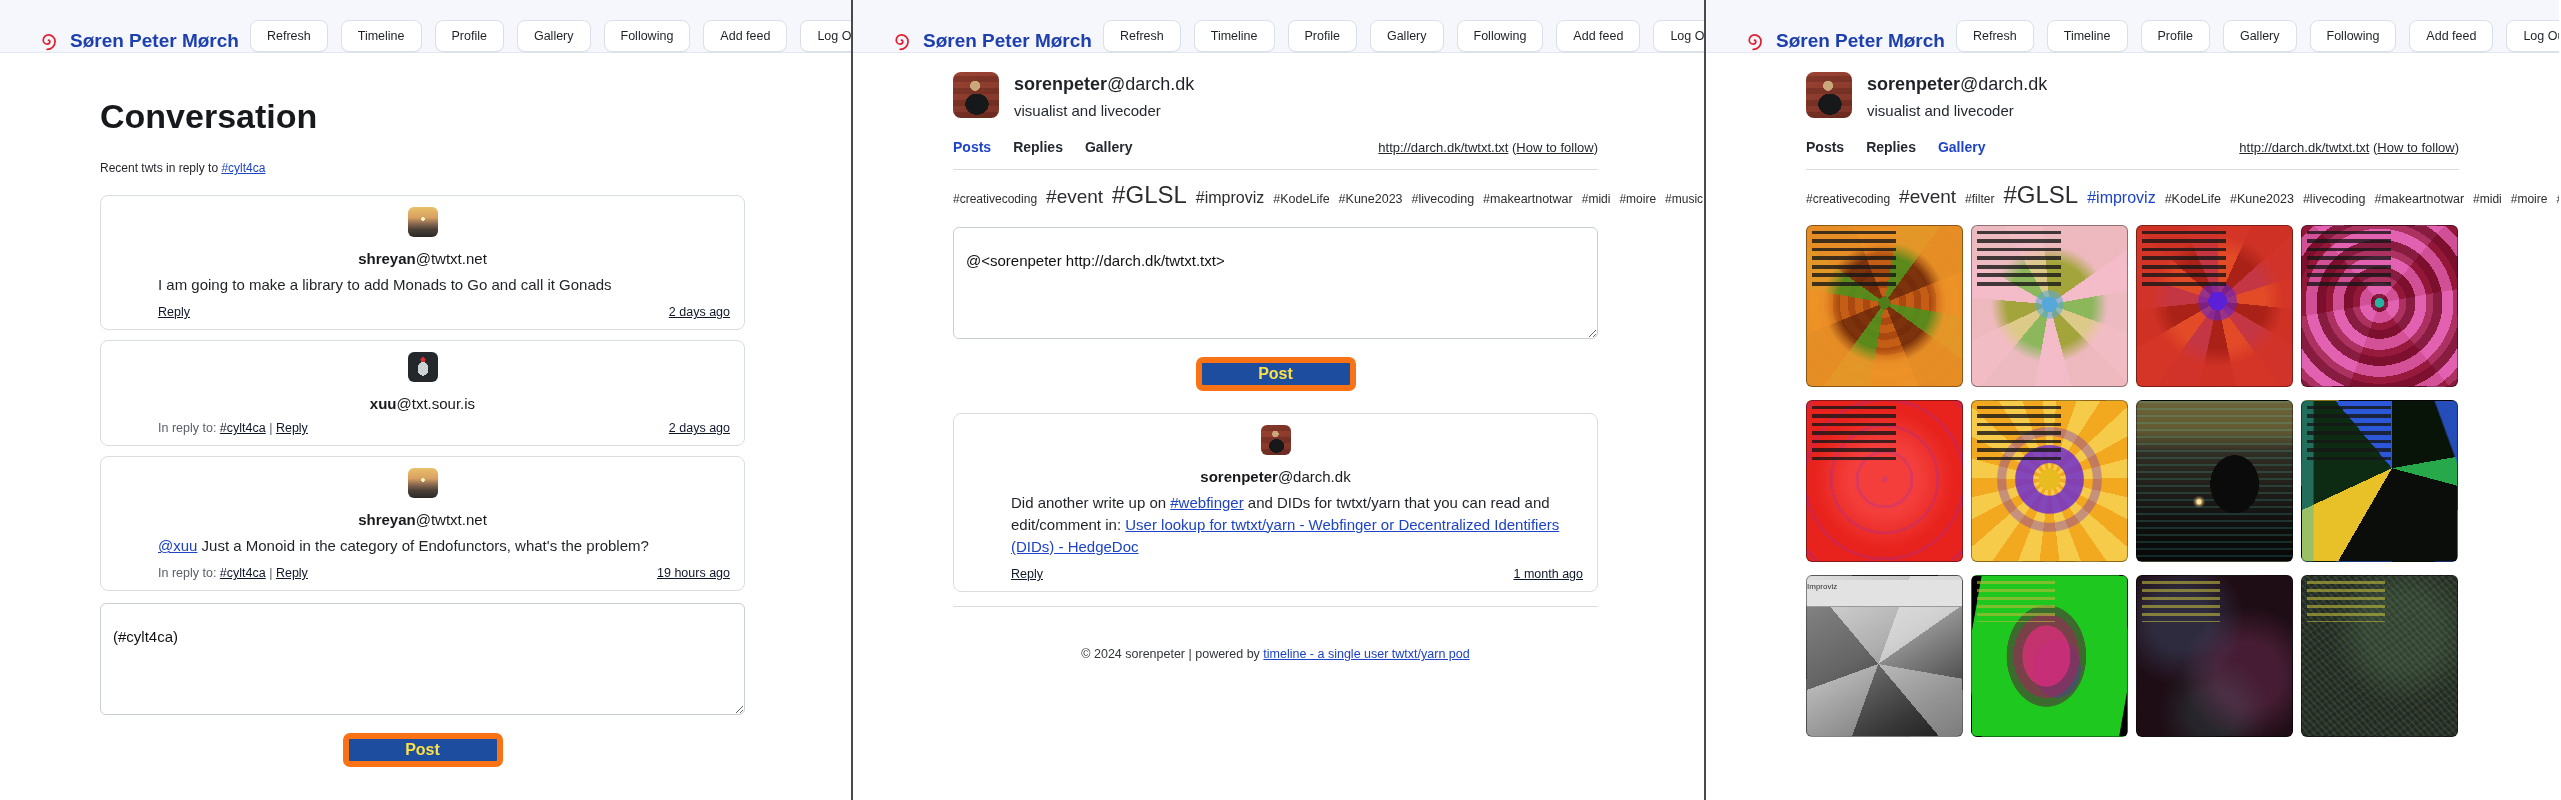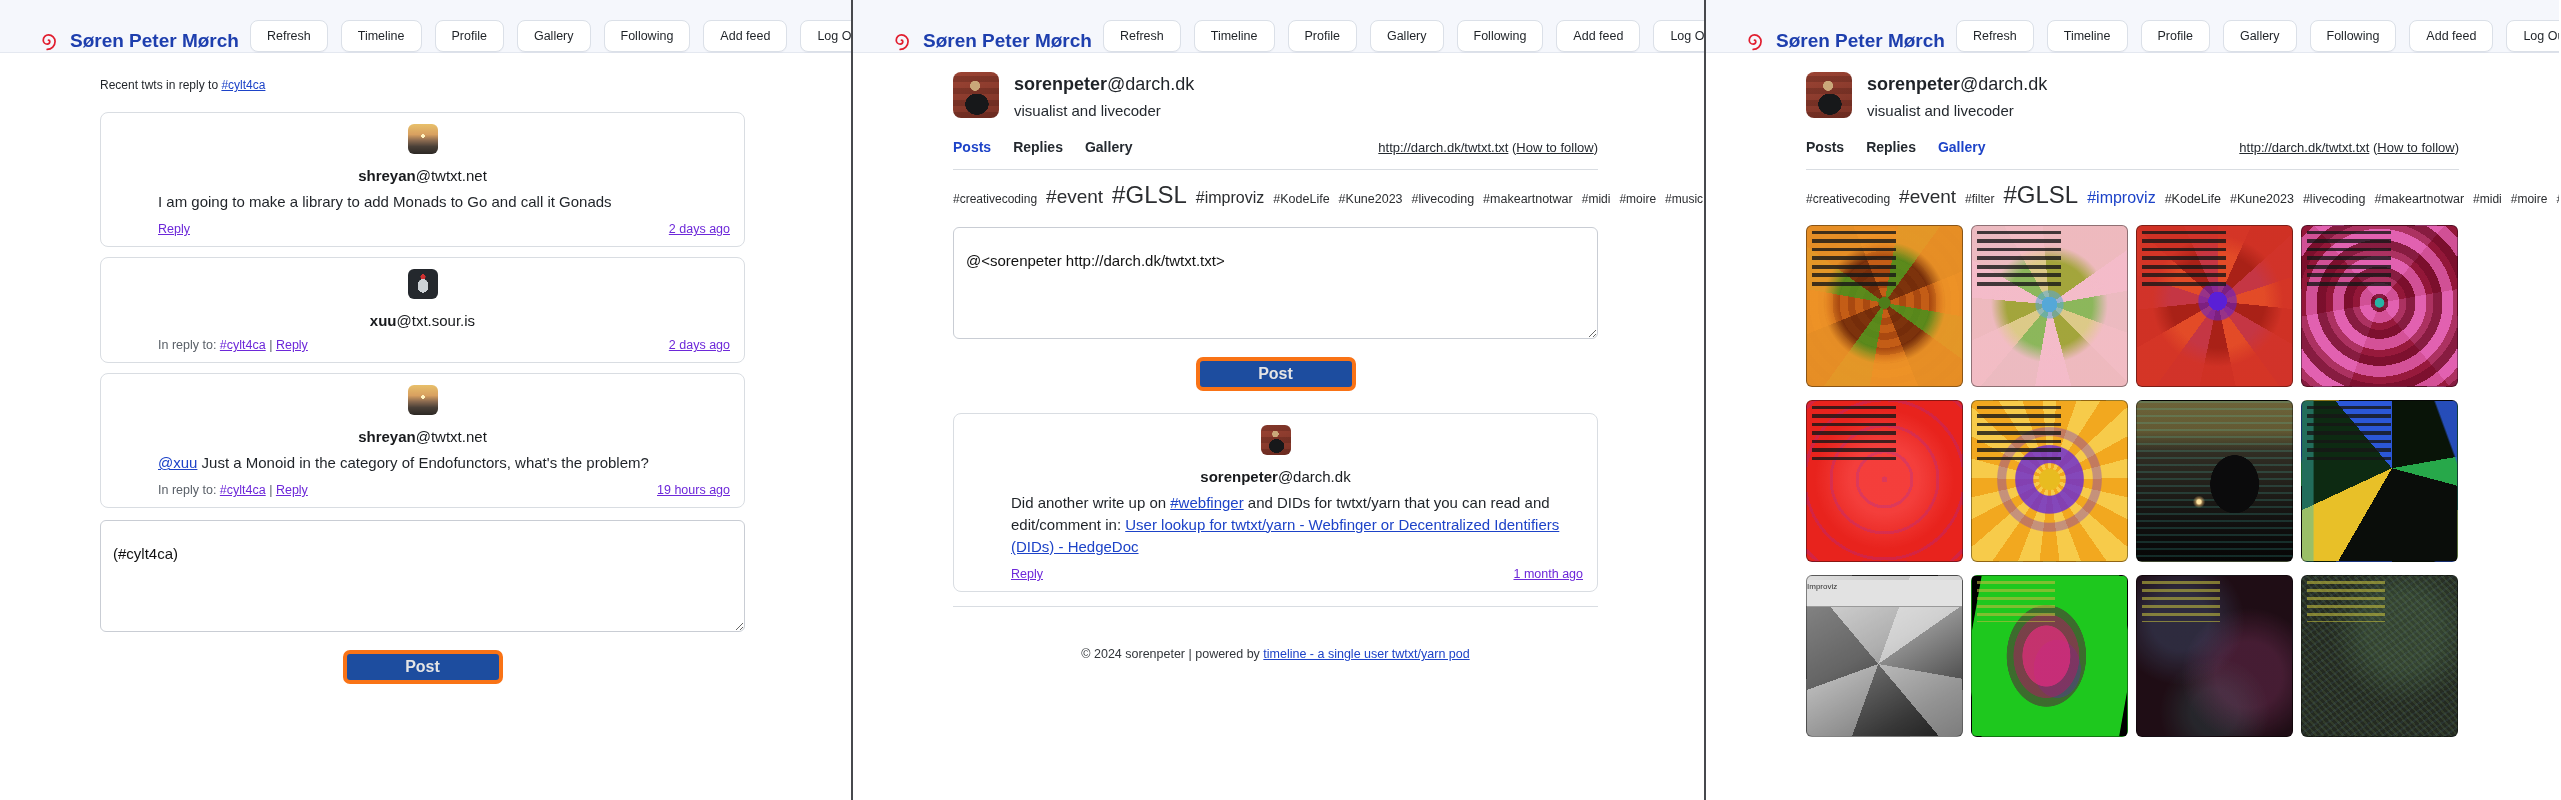--- a/index.html
+++ b/index.html
@@ -28,27 +28,27 @@
   .blue-link { color:#1d43c8; text-decoration:underline; }
   .twt-list { margin-top:20px; }
   .twt { border:1px solid #d9dde2; border-radius:8px; padding:11px 14px 10px; margin-bottom:10px; background:#fff; }
   .twt-head { display:flex; align-items:center; gap:13px;flex-direction:column; }
   .avatar { width:30px; height:30px; border-radius:6px; flex:none; display:inline-block; }
   .who { font-size:15px; color:#17191c; }
   .who b { font-weight:700; }
   .twt-body { margin:7px 0 0 43px; font-size:15px; line-height:1.48; color:#1f2328; }
   .twt-foot { margin:9px 0 0 43px; display:flex; justify-content:space-between; align-items:baseline; font-size:12.5px; }
   .muted { color:#5a6068; white-space:pre; }
-  .flink { color:#6d28d9; text-decoration:underline; }
+  .flink { color:#0f172a; text-decoration:underline; }
   .composer { margin-top:12px; }
   textarea.box { width:100%; height:112px; border:1px solid #c9cdd4; border-radius:6px;
     padding:22px 12px; font-family:"Liberation Sans", sans-serif; font-size:15px; line-height:1.4;
     color:#111; resize:both; background:#fff; }
   .post-btn { display:block; margin:14px auto 0; width:160px; height:34px; background:#1d4d9f;
-    color:#e5e5e5; font-family:inherit; font-size:16px; font-weight:700; border:4px solid #f97316;
+    color:#fde047; font-family:inherit; font-size:16px; font-weight:700; border:6px solid #f97316;
     border-radius:7px; cursor:pointer; }
 
   
   .profile { display:flex; gap:15px; margin-top:19px; align-items:flex-start; }
   .pavatar { width:46px; height:46px; border-radius:8px; flex:none; }
   .pname { font-size:18px; margin-top:2px; }
   .pname b { font-weight:700; }
   .pbio { font-size:15px; margin-top:7px; color:#24292f; }
   .tabsrow { display:flex; align-items:baseline; margin-top:20px; }
   .tabs { display:flex; gap:22px; }
@@ -165,20 +165,21 @@
           <button class="nav-btn">Timeline</button>
           <button class="nav-btn">Profile</button>
           <button class="nav-btn">Gallery</button>
           <button class="nav-btn">Following</button>
           <button class="nav-btn">Add feed</button>
           <button class="nav-btn">Log Out</button>
         </nav>
     </header>
 
     <div class="content">
+      <h1 class="h1">Conversation</h1>
       <p class="sub"><span>Recent twts in reply to </span><a href="#" class="blue-link">#cylt4ca</a></p>
 
       <div class="twt-list">
 
         <article class="twt">
           <div class="twt-head">
             <span class="avatar av-shreyan"></span>
             <span class="who"><b>shreyan</b><span>@twtxt.net</span></span>
           </div>
           <p class="twt-body">I am going to make a library to add Monads to Go and call it Gonads</p>

